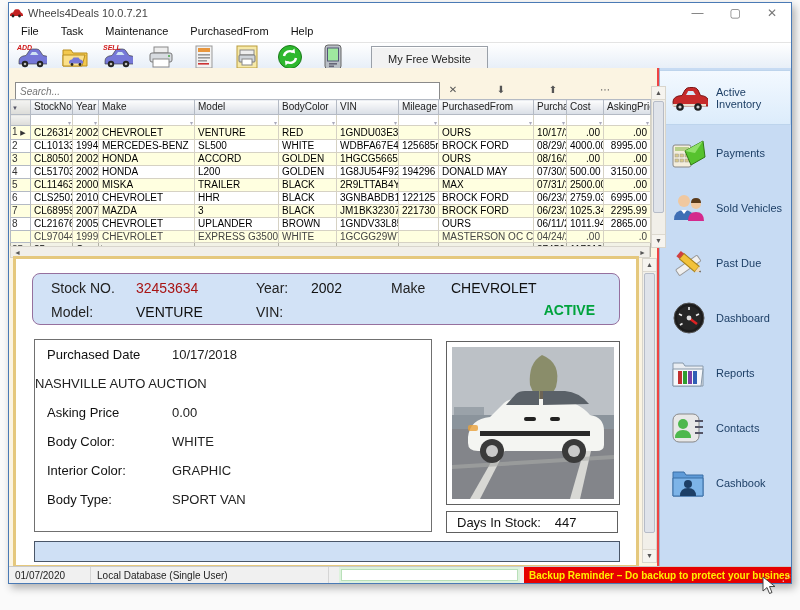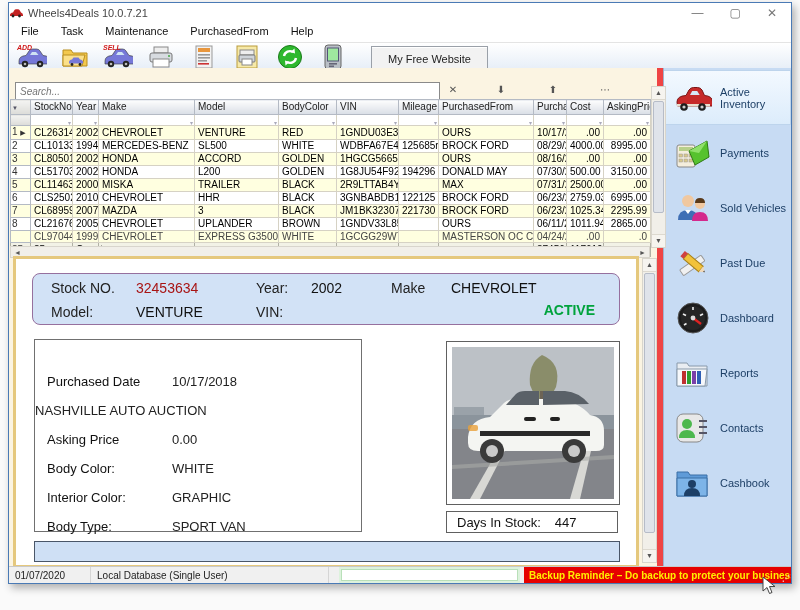--- a/index.html
+++ b/index.html
@@ -13,21 +13,21 @@
   
   .menubar{height:16px;display:flex;gap:18px;padding:1px 10px 2px;background:#fff;font-size:11px;color:#111;border-bottom:1px solid #e4e4e4;}
   .menu-item{padding:1px 2px;}
   
   .toolbar{height:29px;display:flex;align-items:center;gap:9px;padding:1px 4px 1px 6px;background:linear-gradient(#ffffff,#e2ebf6);border-bottom:1px solid #c2cad6;}
   .tbtn{width:34px;height:27px;display:flex;align-items:center;justify-content:center;position:relative;}
   .tbtn .badge{position:absolute;top:-1px;left:2px;font-size:7px;font-weight:bold;font-style:italic;color:#d01818;letter-spacing:0;}
   .web-tab{margin-left:12px;height:24px;padding:0 16px;display:flex;align-items:center;font-size:11px;color:#222;background:#f2f2f2;border:1px solid #9aa0a8;border-bottom:none;box-shadow:inset 0 1px 0 #fff;}
   
   .main{position:absolute;top:65px;left:0;right:0;bottom:16px;display:flex;}
-  .content{position:relative;width:648px;background:#fbf4e2;border-right:6px solid #ef4444;}
+  .content{position:relative;width:648px;background:#fbf4e2;border-right:2px solid #ef4444;}
   
   .searchrow{position:absolute;top:13px;left:5px;right:4px;height:20px;}
   .search-input{position:absolute;left:1px;top:1px;width:415px;height:14px;border:1px solid #8a8a8a;font-size:10px;font-style:italic;color:#888;padding:1px 4px;font-family:"Liberation Sans",sans-serif;}
   .sicon{position:absolute;top:2px;width:18px;text-align:center;color:#555;font-size:10px;line-height:14px;}
   
   .grid{position:absolute;top:31px;left:1px;border-collapse:collapse;table-layout:fixed;width:640px;font-size:10px;background:#fff;}
   .grid td,.grid th{border:1px solid #d6d2c4;padding:0 3px;overflow:hidden;white-space:nowrap;height:12px;line-height:12px;font-weight:normal;text-align:left;}
   .grid thead th{background:linear-gradient(#fdfdfd,#d9dee6);border-color:#b4bac4;height:14px;color:#222;}
   .grid .filter td{background:#fff;height:10px;position:relative;}
   .grid .filter td i{position:absolute;right:1px;top:2px;font-size:6px;color:#aab;font-style:normal;}
@@ -45,21 +45,21 @@
   .sb-btn.bottom{position:absolute;bottom:0;left:0;right:0;border-top:1px solid #ddd9cf;border-bottom:none;}
   .sb-thumb{position:absolute;left:1px;right:1px;background:#dfe3ea;border:1px solid #b6bcc8;border-radius:2px;}
   .hscroll{position:absolute;top:178px;left:1px;width:640px;height:12px;background:#f1efe9;border:1px solid #d8d5cc;display:flex;justify-content:space-between;align-items:center;font-size:7px;color:#555;padding:0 3px;box-sizing:border-box;}
   
   .detail{position:absolute;top:188px;left:4px;width:620px;height:306px;background:#fff;border:3px solid #e5c87d;}
   .dheader{position:absolute;left:16px;top:14px;right:16px;height:50px;background:#d2e2f6;border:1px solid #96709e;border-radius:8px;font-size:14px;color:#111;}
   .dh-row{display:flex;padding:4px 0 0 18px;height:20px;align-items:center;}
   .dh-row .lab{color:#222;}
   .stockno{color:#a81414;font-weight:normal;}
   .status-active{position:absolute;right:24px;top:28px;color:#00a33c;font-weight:bold;font-size:14px;}
-  .dfields{position:absolute;left:18px;top:80px;width:328px;height:193px;border:1px solid #707070;background:#fff;padding-top:27px;box-sizing:border-box;}
+  .dfields{position:absolute;left:18px;top:80px;width:398px;height:193px;border:1px solid #707070;background:#fff;padding-top:0;box-sizing:border-box;}
   .frow{display:flex;height:29px;align-items:center;font-size:13px;color:#111;}
   .frow .flab{width:125px;padding-left:12px;}
   .frow .fval{color:#222;}
   .photo-box{position:absolute;left:430px;top:82px;width:174px;height:164px;border:1px solid #606060;background:#fff;padding:3px;box-sizing:border-box;}
   .days-box{position:absolute;left:430px;top:252px;width:172px;height:22px;border:1px solid #606060;display:flex;align-items:center;font-size:13px;color:#111;padding-left:10px;box-sizing:border-box;gap:14px;}
   .blue-bar{position:absolute;left:18px;top:282px;right:16px;height:19px;background:#cfe0f5;border:1px solid #4a5668;}
   
   .sidebar{flex:1;background:#c7dbf3;border-left:1px solid #9fb4cd;padding-top:2px;}
   .side-item{height:55px;display:flex;align-items:center;gap:8px;padding-left:10px;color:#1d3f66;font-size:11px;}
   .side-item.active{background:linear-gradient(#f3f9ff,#dcecfb);border:1px solid #bdd4ec;border-left:none;box-sizing:border-box;}

